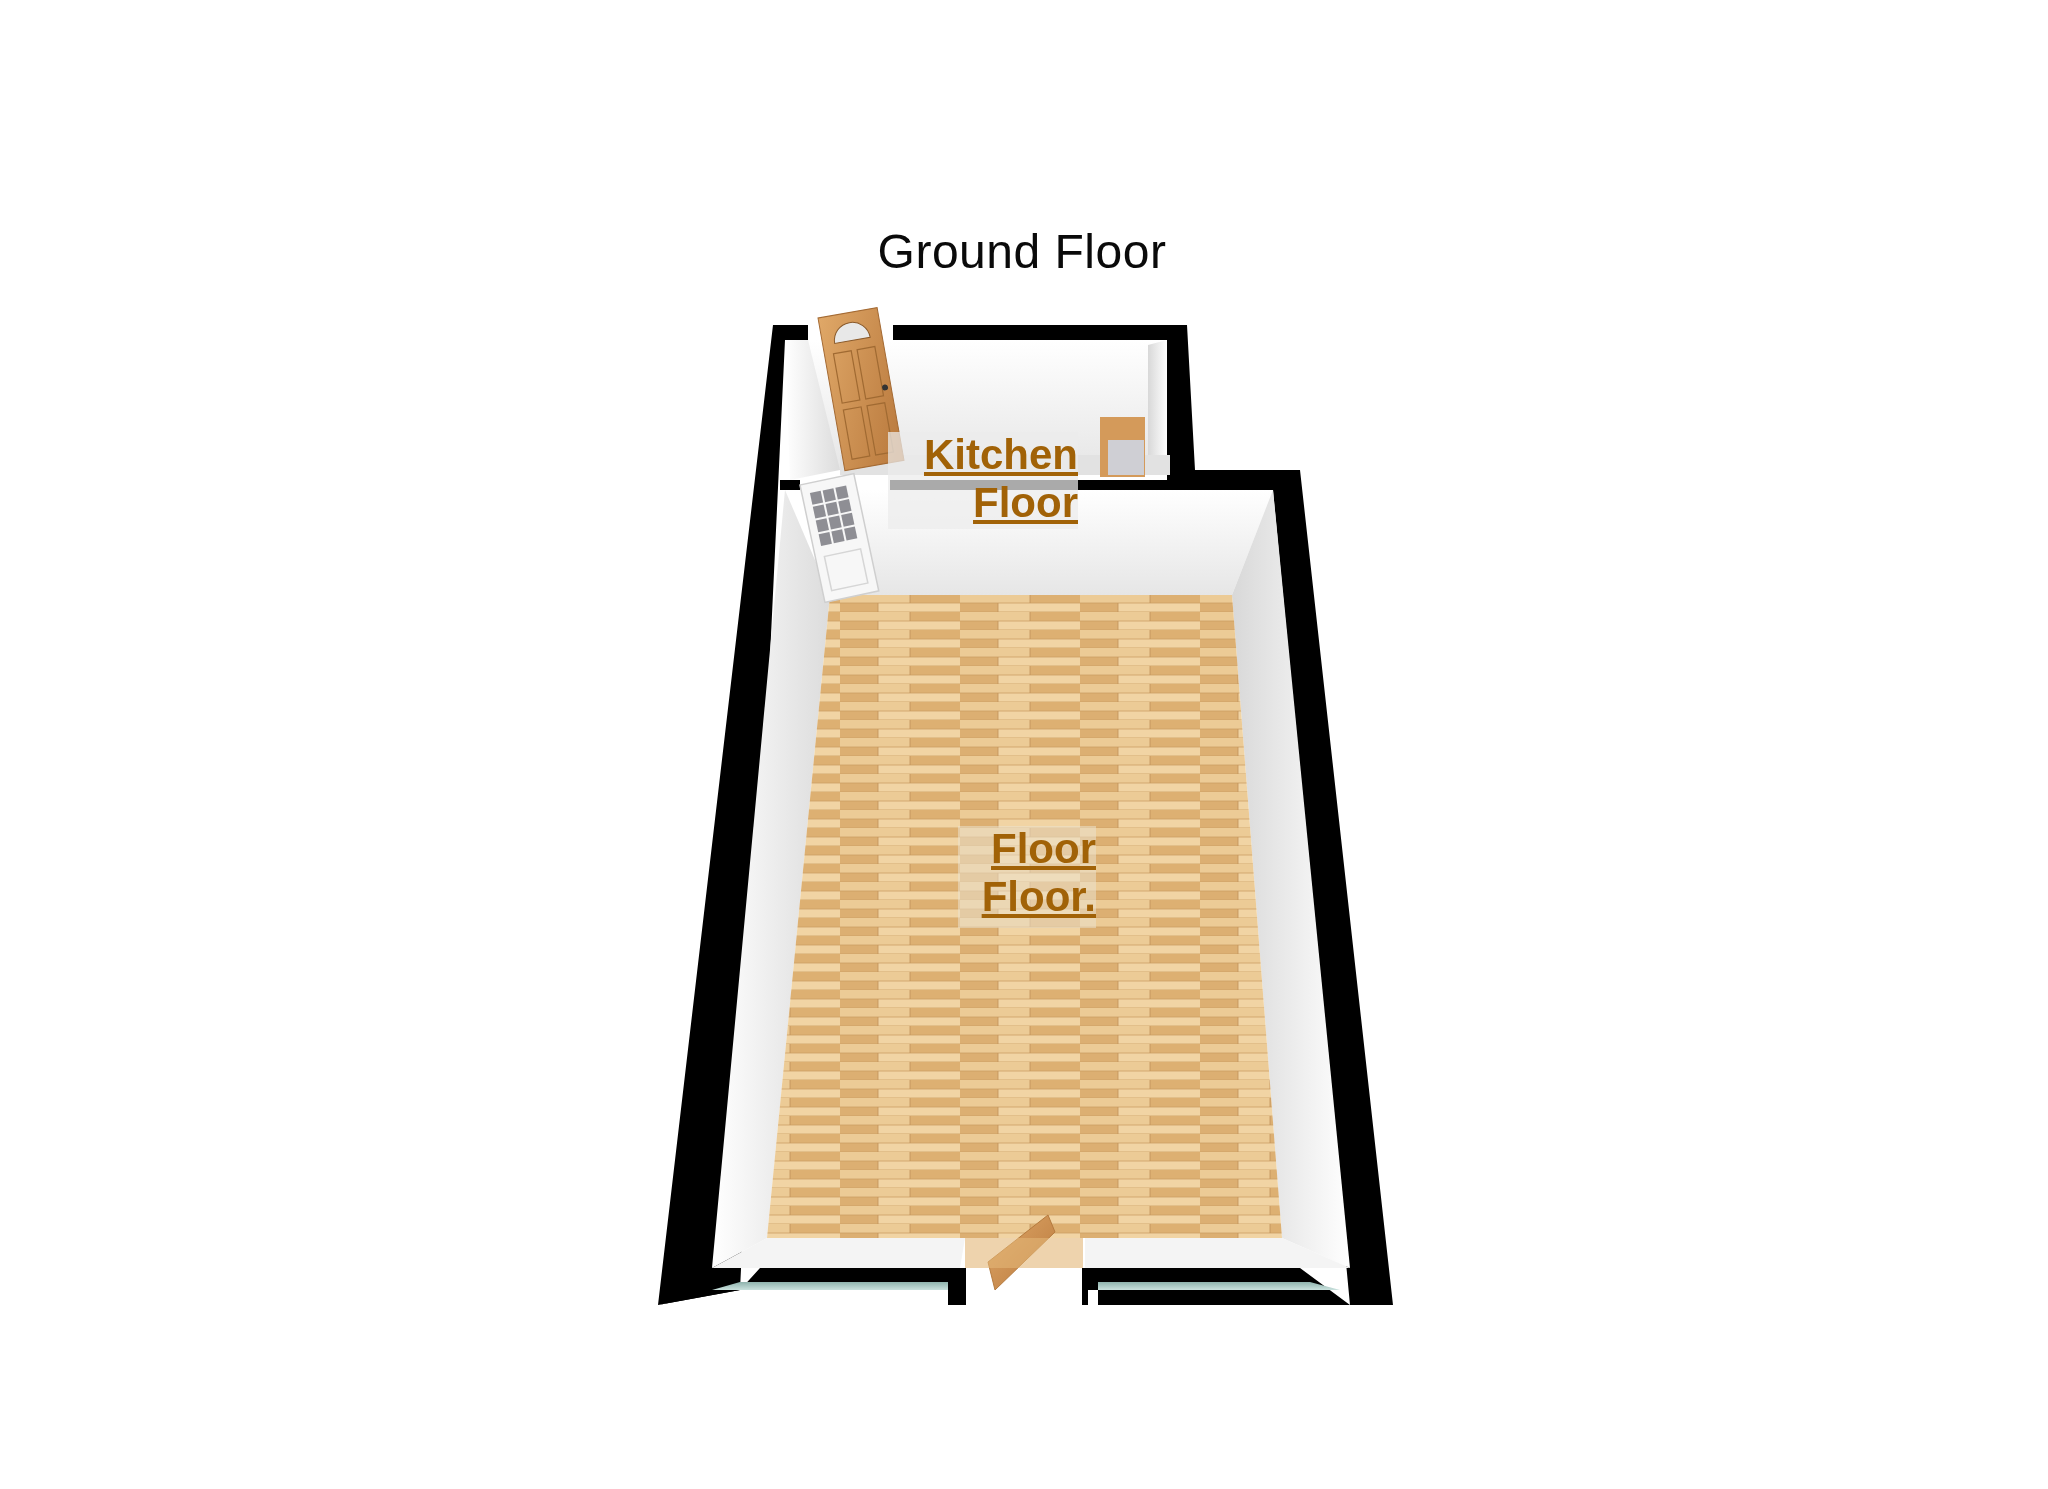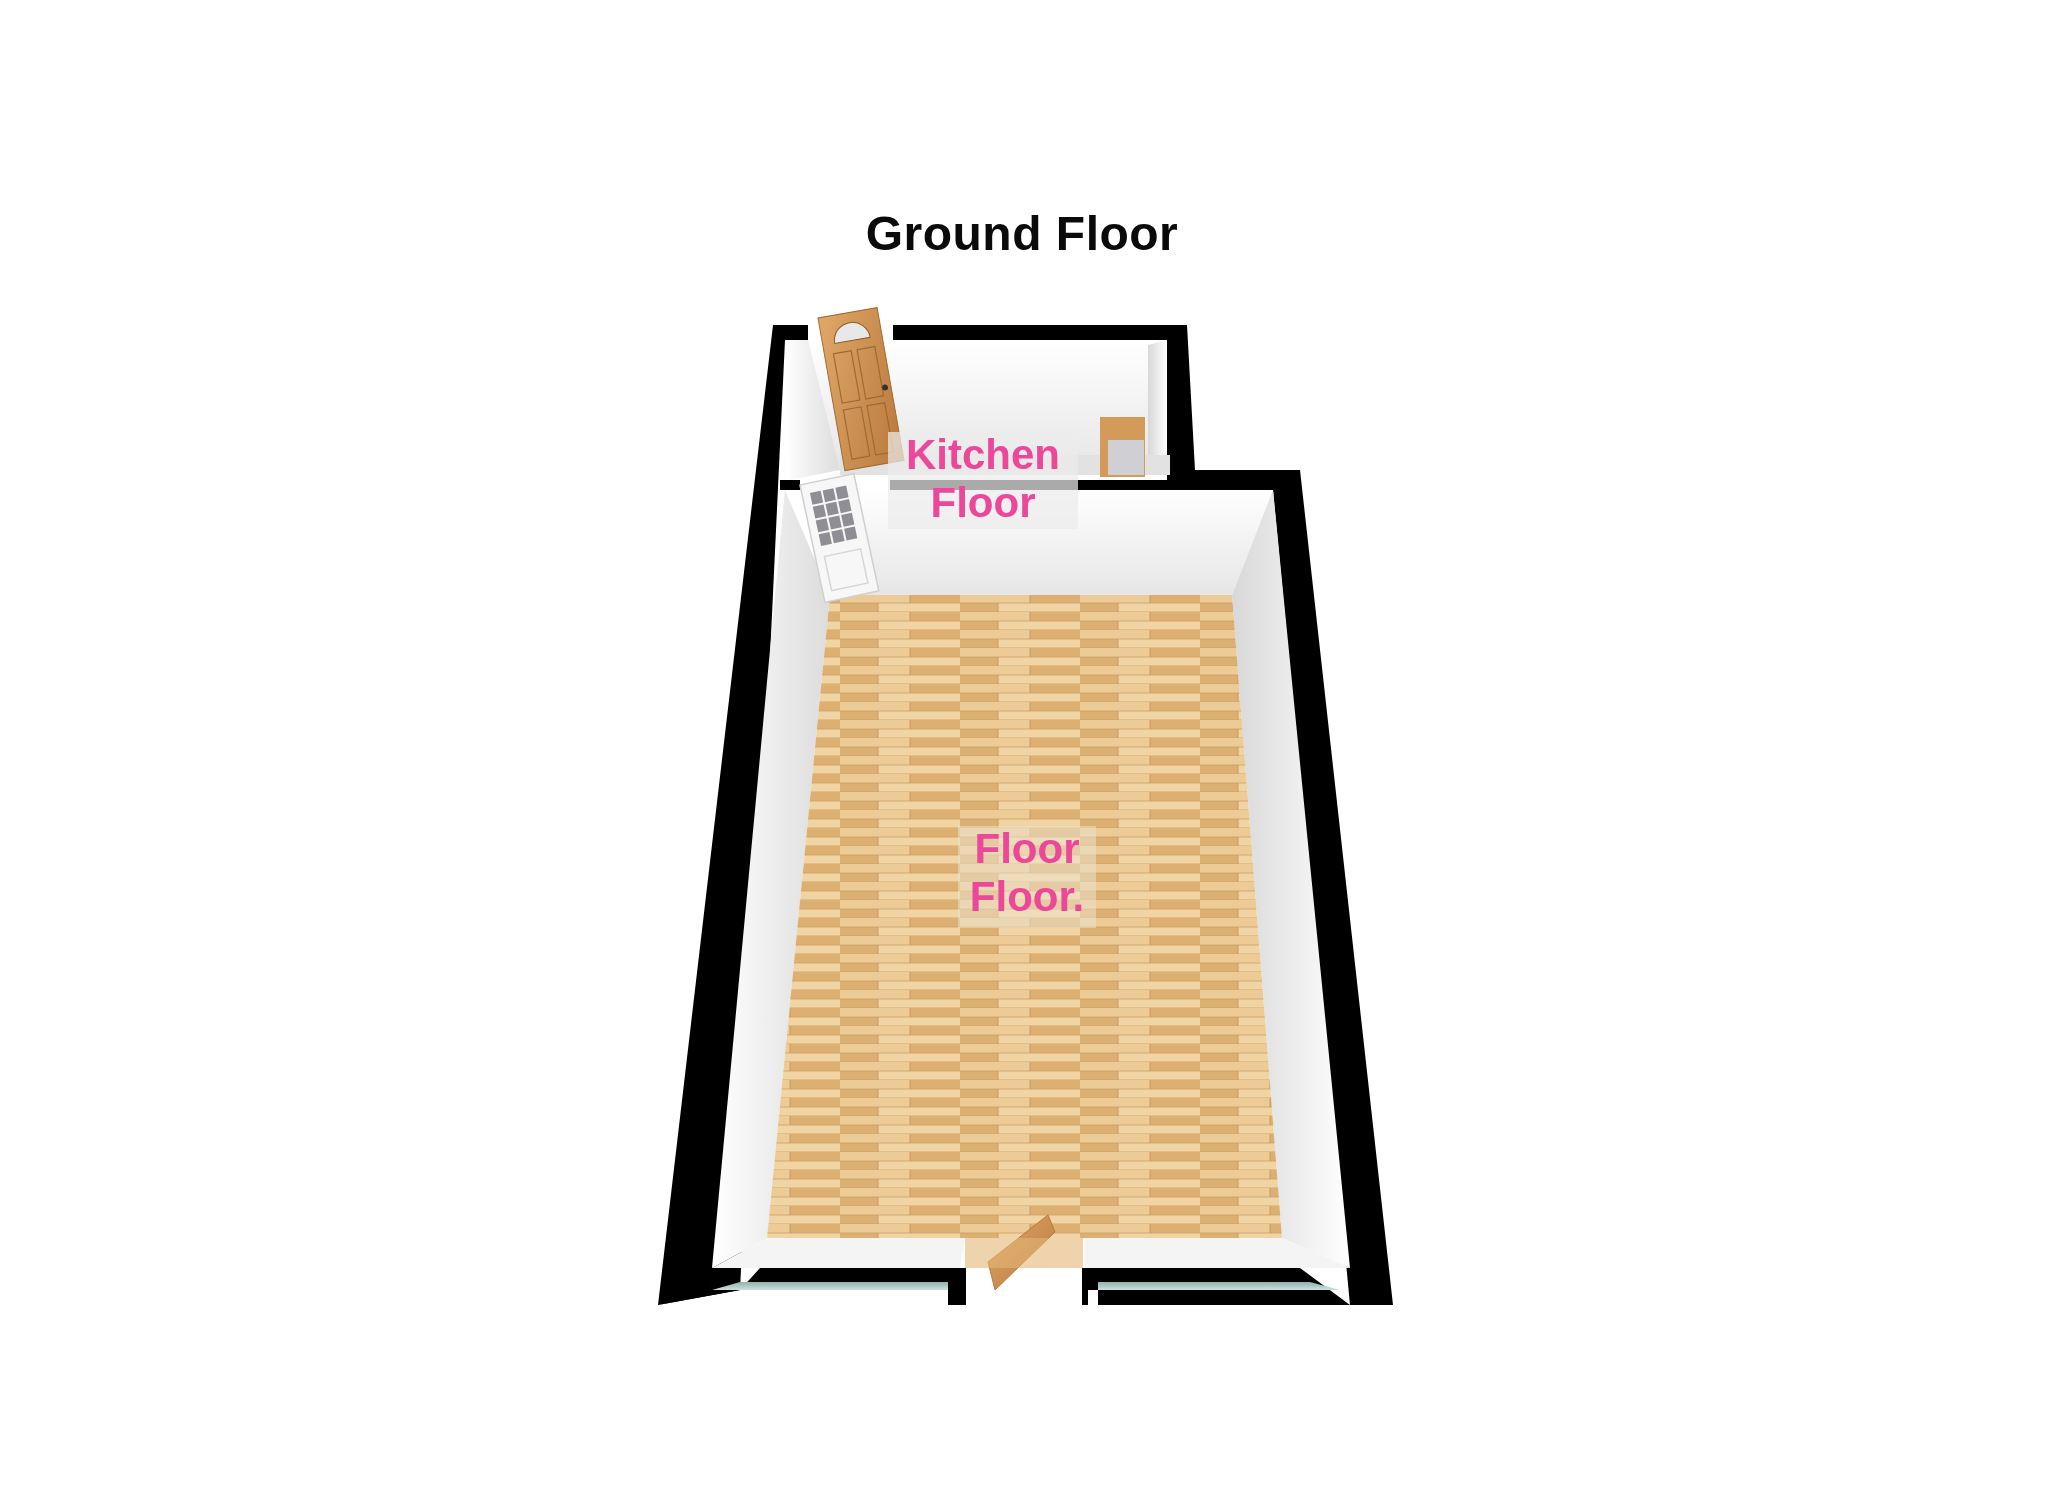--- a/index.html
+++ b/index.html
@@ -1,23 +1,23 @@
 <!DOCTYPE html>
 <html><head>
 <meta charset="utf-8">
 <style>
   html, body { margin:0; padding:0; background:#ffffff; }
   body { width:2048px; height:1489px; position:relative; overflow:hidden;
          font-family:"Liberation Sans", sans-serif; }
-  .title { position:absolute; left:0; width:2048px; top:206px; text-align:center;
-           font-size:48px; font-weight:bold; color:#0a0a0a; letter-spacing:0.5px; }
+  .title { position:absolute; left:0; width:2048px; top:224px; text-align:center;
+           font-size:48px; font-weight:normal; color:#0a0a0a; letter-spacing:0.5px; }
   .title span { position:relative; left:-2px; }
   svg.plan { position:absolute; left:0; top:0; }
-  .label { position:absolute; background:rgba(235,235,235,0.72); text-align:center;
-           font-weight:bold; color:#ec4899; line-height:1; }
+  .label { position:absolute; background:rgba(235,235,235,0.72); text-align:right;
+           font-weight:bold; color:#a16207; line-height:1;text-decoration:underline; }
   .label span { display:block; }
 </style>
 </head>
 <body>
 
 <div class="title"><span>Ground Floor</span></div>
 
 <svg class="plan" width="2048" height="1489" viewBox="0 0 2048 1489">
   <defs>
     <pattern id="wood" width="120" height="18" patternUnits="userSpaceOnUse">

